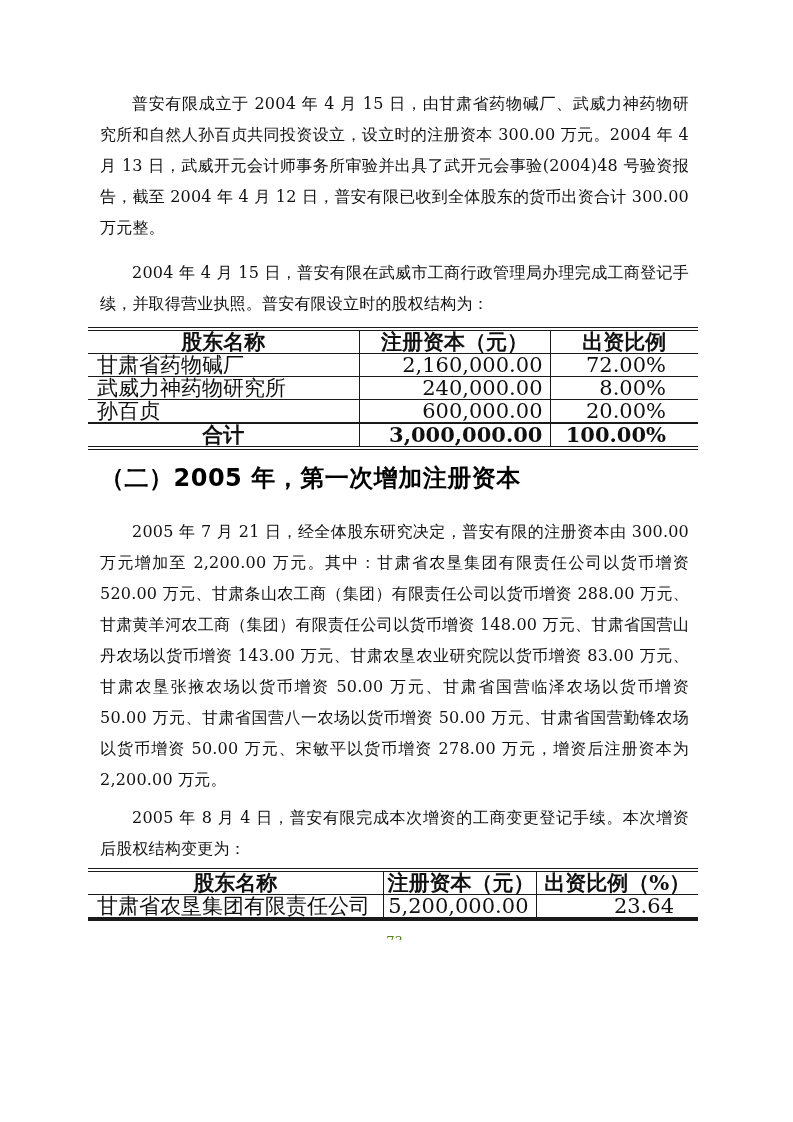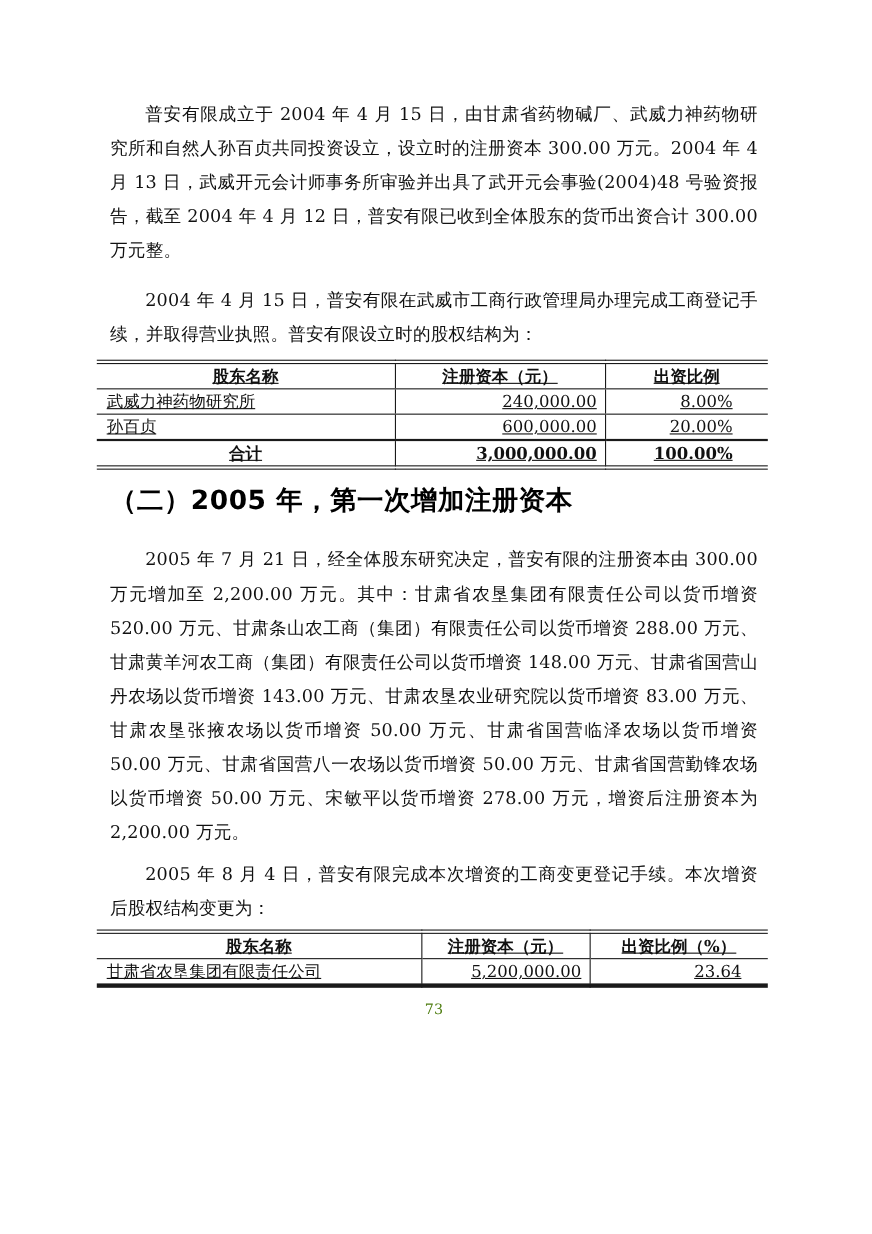--- a/index.html
+++ b/index.html
@@ -38,22 +38,21 @@
     letter-spacing: 0.5px;
   }
 
   table.doc-table {
     width: 610px;
     margin: 8px 0 0 -12px;
     border-collapse: collapse;
     table-layout: fixed;
     border-top: 4px double #1a1a1a;
     border-bottom: 4px double #1a1a1a;
-    font-size: 15px;
-    text-decoration: underline;
+    font-size: 21px;
   }
   table.doc-table.cutoff { border-bottom: 4px solid #1a1a1a; margin-top: 4px; }
   .doc-table th, .doc-table td {
     padding: 3px 4px;
     line-height: 16px;
     border-bottom: 1px solid #1a1a1a;
     overflow: hidden;
     white-space: nowrap;
   }
   .doc-table th { font-weight: bold; text-align: center; }
@@ -89,20 +88,25 @@
         <col style="width:148px">
     </colgroup>
     <thead>
       <tr>
         <th>股东名称</th>
         <th>注册资本（元）</th>
         <th>出资比例</th>
       </tr>
     </thead>
     <tbody>
+      <tr>
+        <td class="name">甘肃省药物碱厂</td>
+        <td class="num">2,160,000.00</td>
+        <td class="pct">72.00%</td>
+      </tr>
       <tr>
         <td class="name">武威力神药物研究所</td>
         <td class="num">240,000.00</td>
         <td class="pct">8.00%</td>
       </tr>
       <tr>
         <td class="name">孙百贞</td>
         <td class="num">600,000.00</td>
         <td class="pct">20.00%</td>
       </tr>

